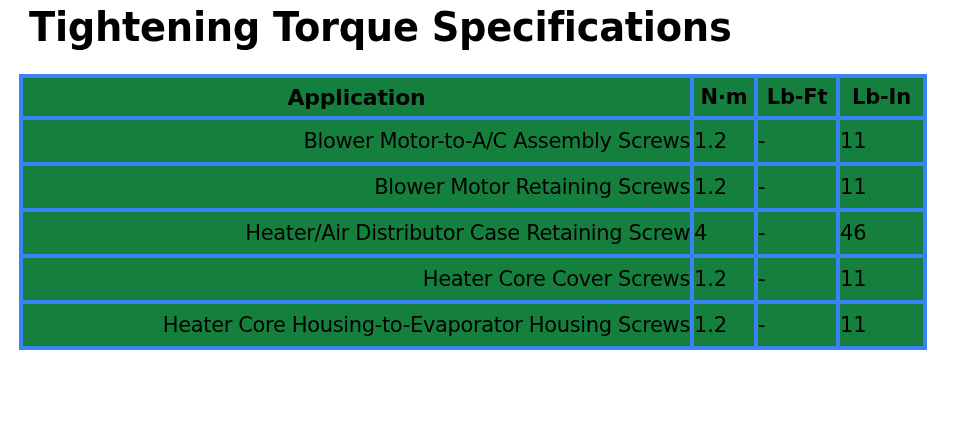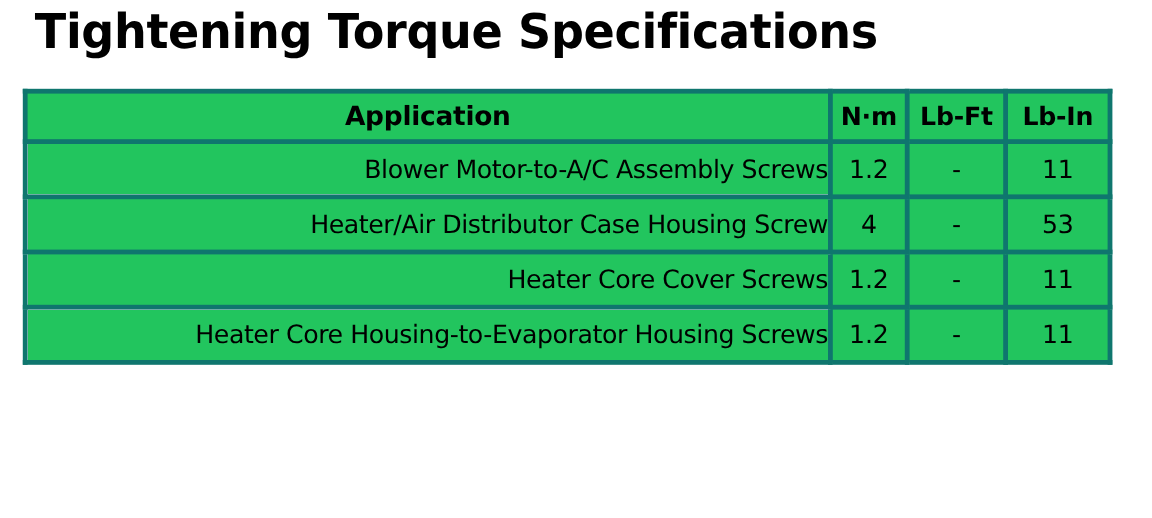--- a/index.html
+++ b/index.html
@@ -49,22 +49,22 @@
 
   table.spec-table {
     border-collapse: collapse;
     table-layout: fixed;
     width: 904px;
     background: #ffffff;
   }
 
   table.spec-table th,
   table.spec-table td {
-    border: 4px solid #0f766e;
-    background: #22c55e;
+    border: 4px solid #3b82f6;
+    background: #15803d;
     padding: 0;
     height: 42px;
     vertical-align: middle;
     color: #000000;
   }
 
   
   col.c-app  { width: 671px; }
   col.c-nm   { width: 64px; }
   col.c-lbft { width: 82px; }
@@ -91,21 +91,21 @@
     padding-left: 8px;
     letter-spacing: -0.35px;
     white-space: nowrap;
     overflow: hidden;
   }
 
   table.spec-table tbody td.num-cell {
     font-family: "DejaVu Sans", "Liberation Sans", sans-serif;
     font-size: 21px;
     font-weight: normal;
-    text-align: center;
+    text-align: left;
     letter-spacing: -0.2px;
   }
 </style>
 </head>
 <body>
 
 <div class="page">
 
   <div class="page-title">Tightening Torque Specifications</div>
 
@@ -128,27 +128,33 @@
       <tbody>
 
         <tr>
           <td class="app-cell">Blower Motor-to-A/C Assembly Screws</td>
           <td class="num-cell">1.2</td>
           <td class="num-cell">-</td>
           <td class="num-cell">11</td>
         </tr>
 
 
+        <tr>
+          <td class="app-cell">Blower Motor Retaining Screws</td>
+          <td class="num-cell">1.2</td>
+          <td class="num-cell">-</td>
+          <td class="num-cell">11</td>
+        </tr>
 
 
         <tr>
-          <td class="app-cell">Heater/Air Distributor Case Housing Screw</td>
+          <td class="app-cell">Heater/Air Distributor Case Retaining Screw</td>
           <td class="num-cell">4</td>
           <td class="num-cell">-</td>
-          <td class="num-cell">53</td>
+          <td class="num-cell">46</td>
         </tr>
 
         <tr>
           <td class="app-cell">Heater Core Cover Screws</td>
           <td class="num-cell">1.2</td>
           <td class="num-cell">-</td>
           <td class="num-cell">11</td>
         </tr>
 
         <tr>

